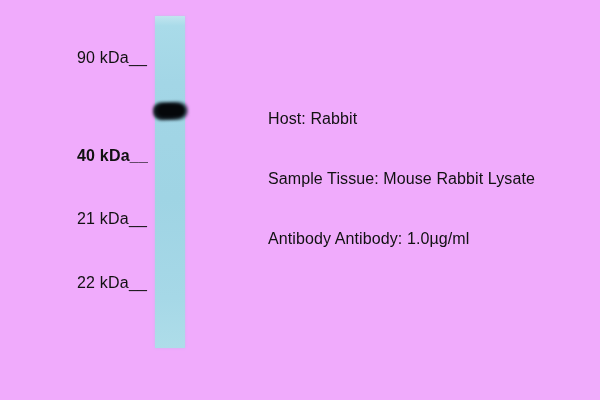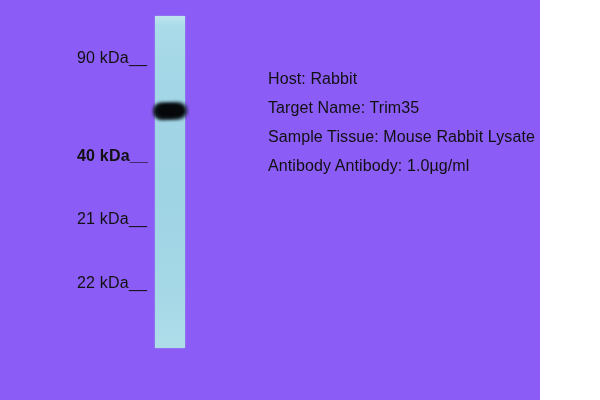--- a/index.html
+++ b/index.html
@@ -1,20 +1,20 @@
 <!DOCTYPE html>
 <html><head>
 <meta charset="utf-8">
 <style>
   html, body { margin: 0; padding: 0; background: #ffffff; }
   #figure {
     position: relative;
-    width: 540px;
+    width: 600px;
     height: 400px;
-    background: #8b5cf6;
+    background: #f0abfc;
     font-family: "Liberation Sans", sans-serif;
     color: #111111;
     overflow: hidden;
   }
 
   
   .lane {
     position: absolute;
     left: 155px;
     top: 16px;
@@ -75,37 +75,37 @@
     position: absolute;
     left: 268px;
     top: 69px;
   }
   .annotation-line {
     font-size: 16px;
     line-height: 20px;
     margin-bottom: 9px;
     white-space: nowrap;
     letter-spacing: 0.1px;
+    margin-top: 40px;
   }
 </style>
 </head>
 <body>
 
 <div id="figure">
 
   <div class="marker marker-90">90 kDa__</div>
   <div class="marker marker-40">40 kDa__</div>
   <div class="marker marker-29">21 kDa__</div>
   <div class="marker marker-22">22 kDa__</div>
 
   <div class="lane">
     <div class="band"></div>
     <div class="band-core"></div>
   </div>
 
   <div class="annotations">
     <div class="annotation-line">Host: Rabbit</div>
-    <div class="annotation-line">Target Name: Trim35</div>
     <div class="annotation-line">Sample Tissue: Mouse Rabbit Lysate</div>
     <div class="annotation-line">Antibody Antibody: 1.0µg/ml</div>
   </div>
 
 </div>
 
 </body></html>

